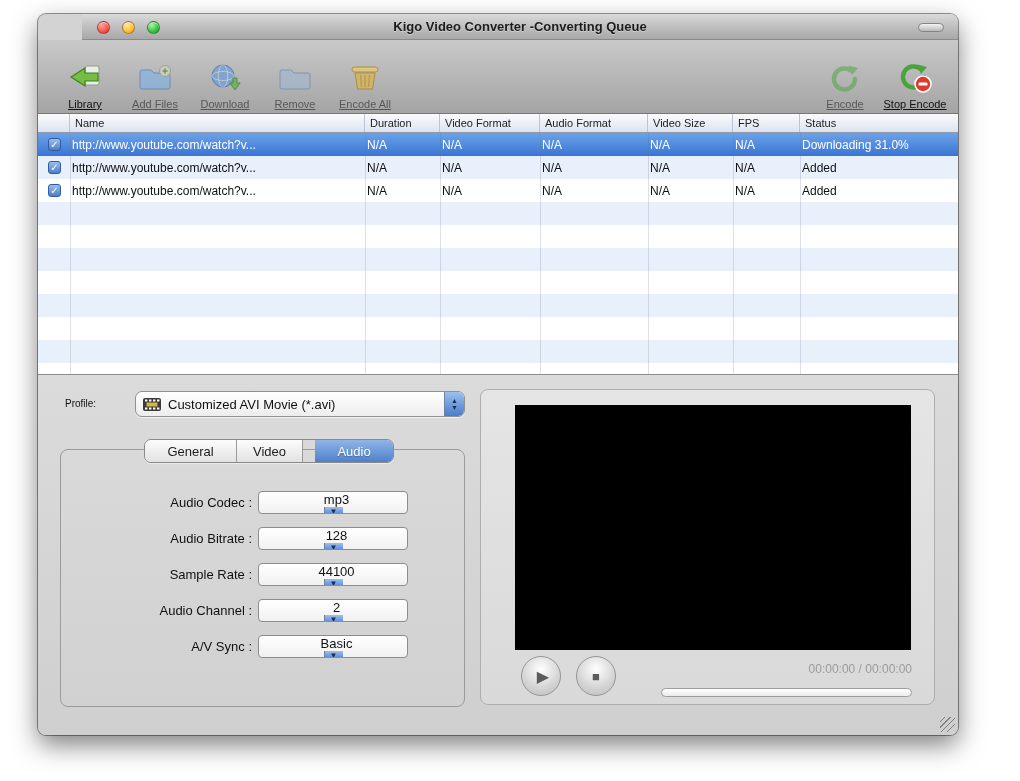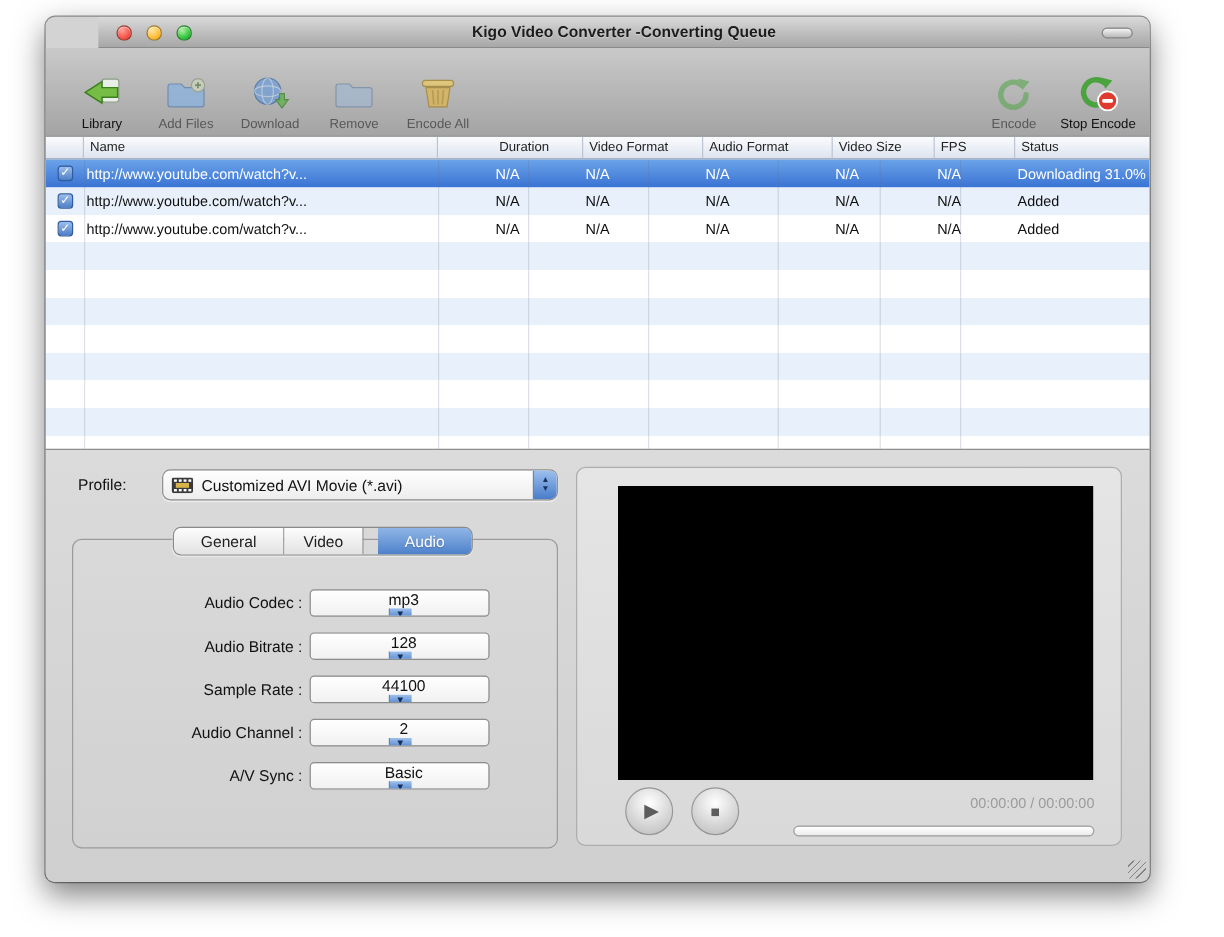--- a/index.html
+++ b/index.html
@@ -21,49 +21,49 @@
   .wtitle { font-size:13px; font-weight:bold; color:#1c1c1c; text-shadow:0 1px 0 rgba(255,255,255,.35); }
   .pill { position:absolute; right:14px; top:9px; width:26px; height:9px; border-radius:5px;
           background:linear-gradient(#f4f4f4,#b8b8b8); border:1px solid #848484; }
 
   
   .toolbar { position:absolute; left:0; top:26px; right:0; height:74px;
              background:linear-gradient(180deg,#c9c9c9,#a4a4a4);
              border-bottom:1px solid #787878; display:flex; align-items:flex-end; padding:0 8px 3px 12px; }
   .tbtn { width:70px; display:flex; flex-direction:column; align-items:center; gap:1px; cursor:default; }
   .tbtn .ticon { height:38px; display:flex; align-items:center; justify-content:center; }
-  .tbtn .tlabel { font-size:11px; color:#111; }
+  .tbtn .tlabel { font-size:11px; color:#111;text-decoration:underline; }
   .tbtn.dim .tlabel { color:#585858; }
   .tbtn.dim .ticon { opacity:.7; }
   .tb-spacer { flex:1; }
 
   
   .thead { position:absolute; left:0; top:100px; right:0; height:19px; display:flex;
            background:linear-gradient(#fafbfd,#dde4ef); border-bottom:1px solid #8f99ad;
            font-size:11px; color:#222; }
   .th { display:flex; align-items:center; padding-left:5px; border-right:1px solid #bcc4d2; height:100%; }
-  .c0{width:32px;} .c1{width:295px;} .c2{width:75px;margin-left:46px;} .c3{width:100px;} .c4{width:108px;}
+  .c0{width:32px;} .c1{width:295px;} .c2{width:75px;} .c3{width:100px;} .c4{width:108px;}
   .c5{width:85px;} .c6{width:67px;} .c7{flex:1;}
 
   .tbody { position:absolute; left:0; top:119px; right:0; height:241px;
            background:repeating-linear-gradient(180deg,#ffffff 0px,#ffffff 23px,#e8f1fb 23px,#e8f1fb 46px); }
   .collines { position:absolute; inset:0; pointer-events:none; }
   .vline { position:absolute; top:0; bottom:0; width:1px; background:rgba(100,115,140,.22); }
   .trow { height:23px; display:flex; align-items:center; font-size:12px; color:#101010; position:relative; }
   .trow.selected { background:linear-gradient(180deg,#6ba3e8,#3a74d4); color:#ffffff; }
   .cell { display:flex; align-items:center; padding-left:2px; height:100%; overflow:hidden; white-space:nowrap; }
   .cell.c0 { padding-left:10px; }
   .checkbox { width:13px; height:13px; border-radius:3px; border:1px solid #2f5c9e;
               background:linear-gradient(#9dbdec,#4d7fc8); color:#fff; font-size:10px; line-height:11px; text-align:center; }
 
   
   .bottom { position:absolute; left:0; top:360px; right:0; bottom:0;
             background:linear-gradient(180deg,#dbdbdb,#cfcfcf); border-top:1px solid #8e8e8e; }
 
-  .profile-label { position:absolute; left:27px; top:16px; height:26px; line-height:26px; font-size:13px; color:#111; }
+  .profile-label { position:absolute; left:27px; top:16px; height:26px; line-height:26px; font-size:10px; color:#111; }
   .profile-dd { position:absolute; left:97px; top:16px; width:330px; height:26px;
                 background:linear-gradient(#ffffff,#ededed); border:1px solid #909090; border-radius:7px;
                 display:flex; align-items:center; overflow:hidden; box-shadow:0 1px 1px rgba(255,255,255,.6); }
   .profile-dd .pico { margin-left:7px; display:flex; }
   .profile-dd .pval { flex:1; margin-left:7px; font-size:13px; color:#111; white-space:nowrap; }
   .stepper { width:20px; height:100%; background:linear-gradient(#9cc0ee,#4a7cc9); border-left:1px solid #6e82a6;
              display:flex; flex-direction:column; align-items:center; justify-content:center; color:#17335f; font-size:7px; line-height:7px; }
 
   .settings-box { position:absolute; left:22px; top:74px; width:405px; height:258px;
                   border:1px solid #9b9b9b; border-radius:8px; background:linear-gradient(#d9d9d9,#d1d1d1); }

